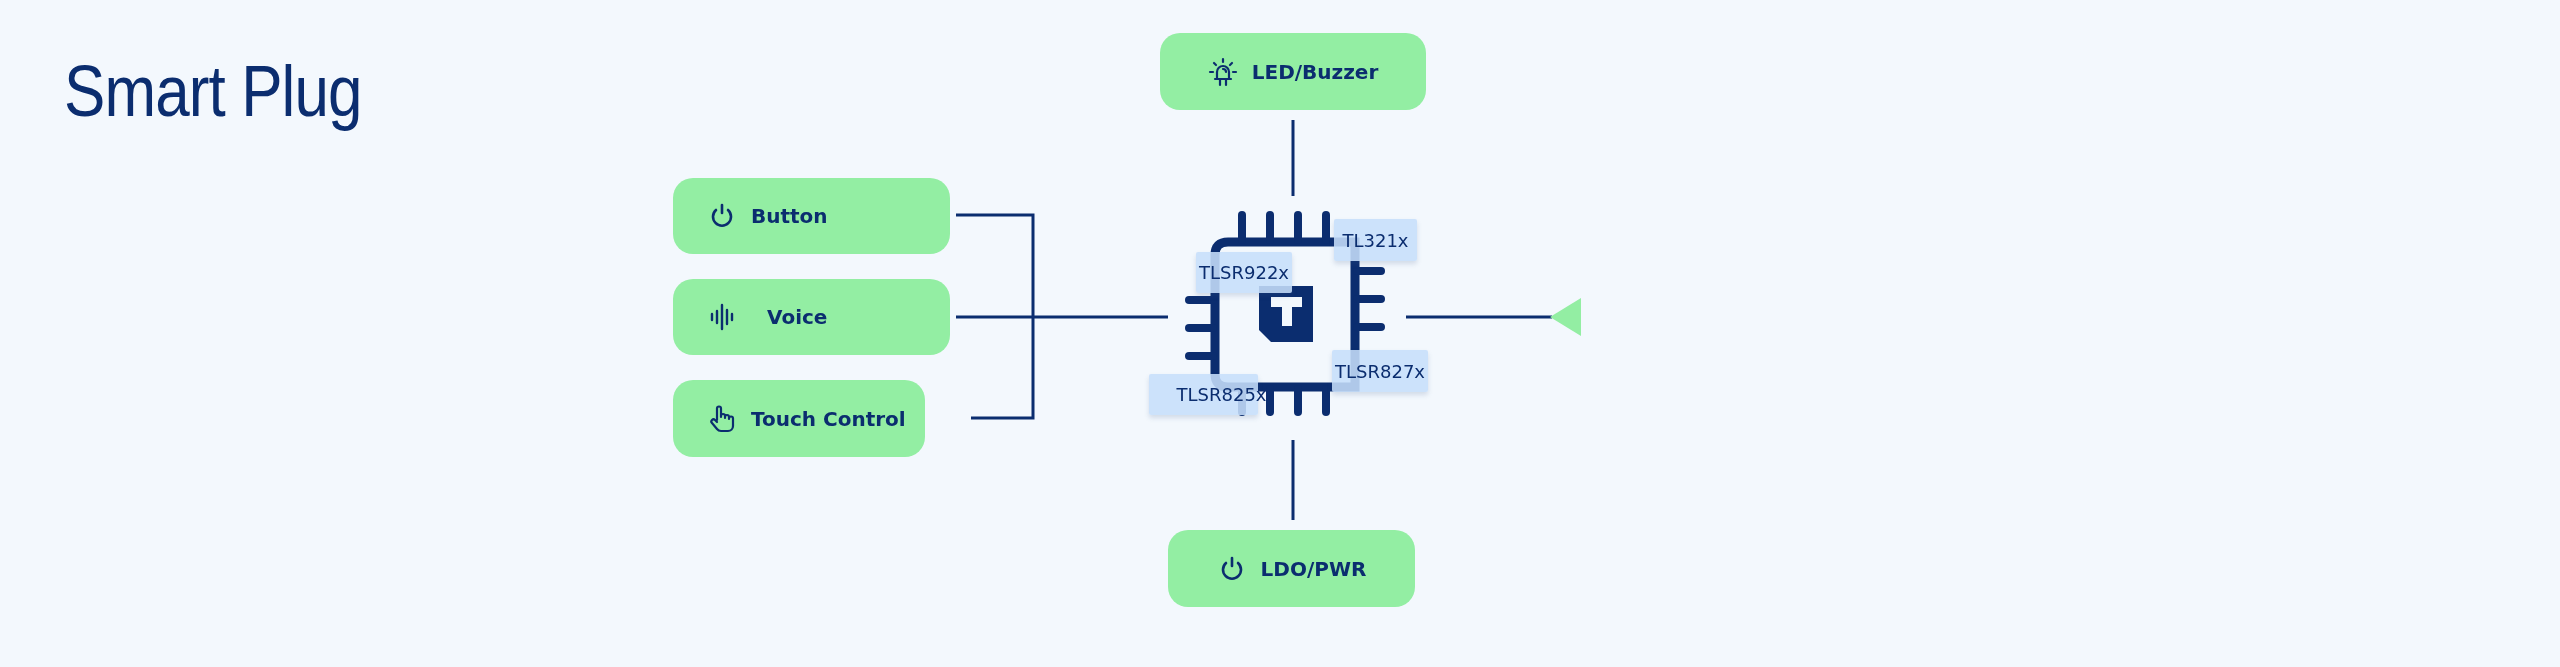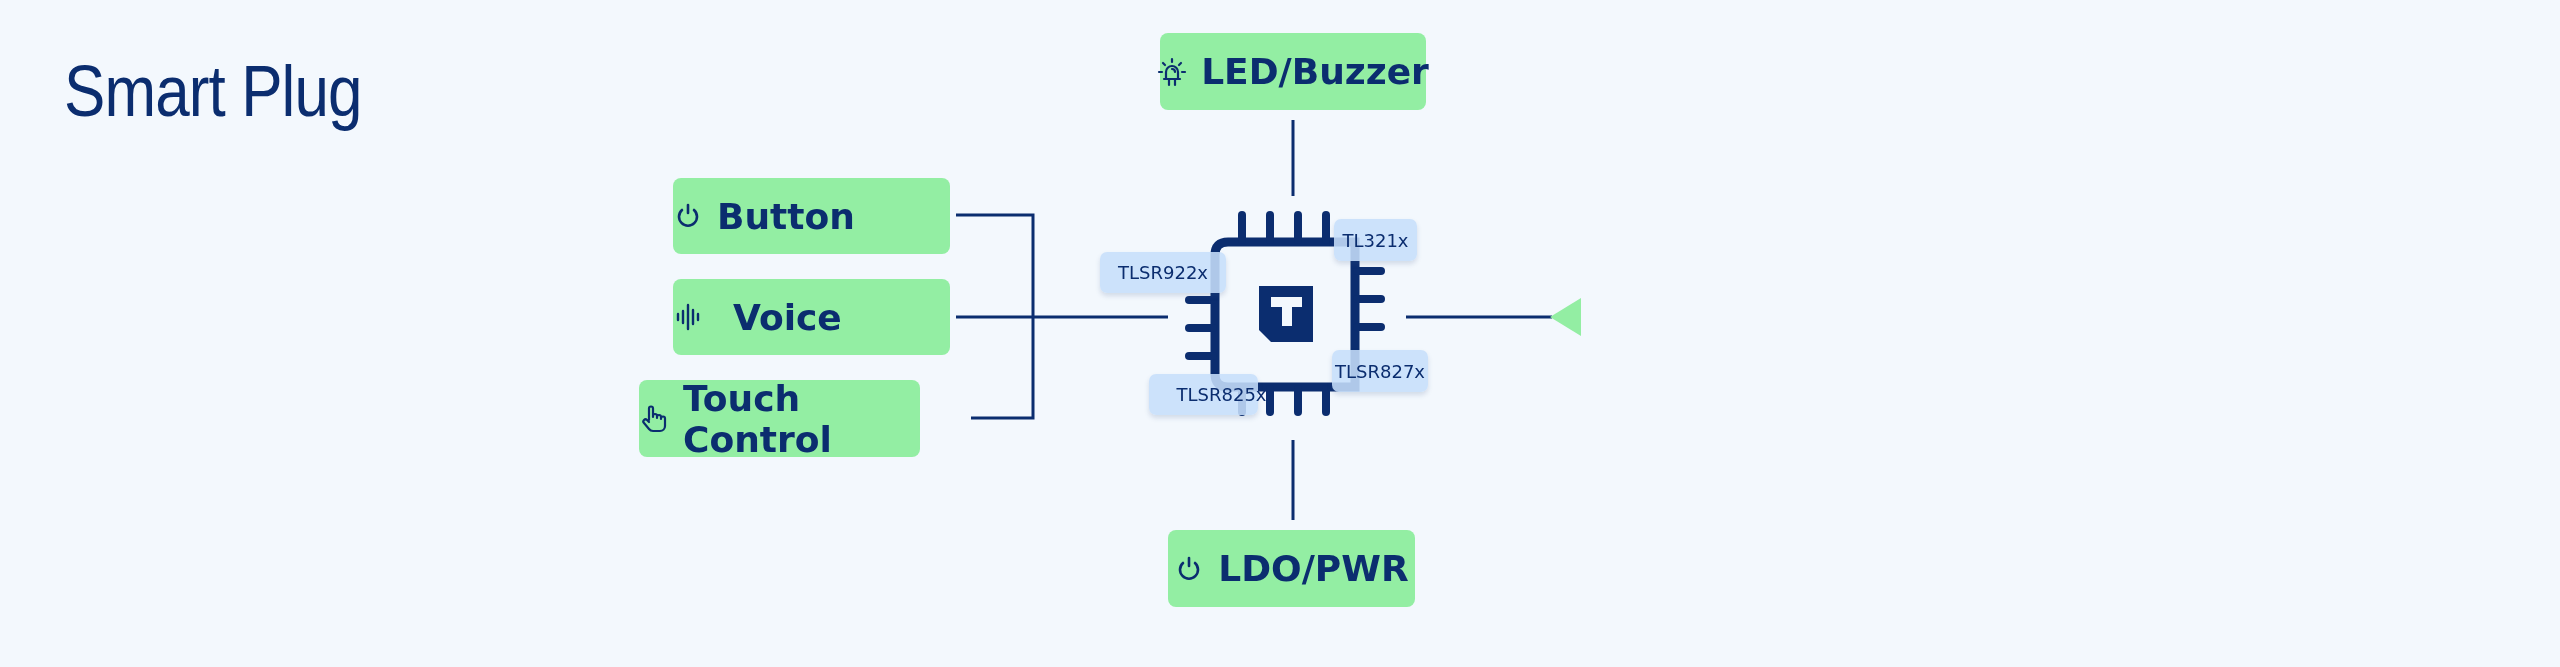--- a/index.html
+++ b/index.html
@@ -13,33 +13,33 @@
     .title {
       position: absolute; left: 64px; top: 55px;
       font-family: "Liberation Sans", sans-serif;
       font-size: 72px; font-weight: 400; letter-spacing: -1px;
       color: #0b2d6f; line-height: 1;
       transform: scaleX(0.86); transform-origin: left top;
     }
     .node {
       position: absolute;
       background: #93eea3;
-      border-radius: 8px;
+      border-radius: 20px;
       display: flex; align-items: center;
       box-sizing: border-box;
-      font-weight: 700; font-size: 36px; color: #0b2d6f;
+      font-weight: 700; font-size: 20px; color: #0b2d6f;
     }
     .node .icon { width: 30px; height: 30px; margin-right: 14px; flex: none; }
-    .node.left { }
+    .node.left { padding-left: 34px; }
     .node.center { justify-content: center; }
     .wires { position: absolute; left: 0; top: 0; }
     .chip-label {
       position: absolute;
       background: rgba(198, 222, 250, 0.88);
-      border-radius: 7px;
+      border-radius: 2px;
       box-shadow: 0 3px 5px rgba(60, 90, 140, 0.18);
       font-size: 18px; color: #0b2d6f;
       display: flex; align-items: center; justify-content: center;
       box-sizing: border-box;
     }
   </style>
 </head>
 <body>
 
 <div class="title">Smart Plug</div>
@@ -78,21 +78,21 @@
       <line x1="1357" y1="299" x2="1381" y2="299"></line>
       <line x1="1357" y1="327" x2="1381" y2="327"></line>
     </g>
   </g>
   <g>
     <path d="M1259 286 H1313 V342 H1271 L1259 330 Z" fill="#0b2d6f"></path>
     <path d="M1271 297 H1302 V307 H1292 V326 H1282 V307 H1271 Z" fill="#f3f8fd"></path>
   </g>
 </svg>
 
-<div class="chip-label" style="left:1100px;top:252px;width:126px;height:41px;">TLSR922x</div>
+<div class="chip-label" style="left:1196px;top:252px;width:96px;height:41px;">TLSR922x</div>
 <div class="chip-label" style="left:1334px;top:219px;width:83px;height:42px;">TL321x</div>
 <div class="chip-label" style="left:1149px;top:374px;width:109px;height:41px;padding-left:36px;">TLSR825x</div>
 <div class="chip-label" style="left:1332px;top:350px;width:96px;height:42px;">TLSR827x</div>
 
 <div class="node left" style="left:673px;top:178px;width:277px;height:76px;">
   <svg class="icon" viewBox="0 0 30 30">
     <path d="M9 9 A9 9 0 1 0 21 9" stroke="#0b2d6f" stroke-width="2.6" fill="none" stroke-linecap="round"></path>
     <line x1="15" y1="4" x2="15" y2="12" stroke="#0b2d6f" stroke-width="2.6" stroke-linecap="round"></line>
   </svg>
   <span>Button</span>
@@ -104,21 +104,21 @@
       <line x1="5" y1="12" x2="5" y2="18"></line>
       <line x1="10" y1="9" x2="10" y2="21"></line>
       <line x1="15" y1="3" x2="15" y2="27"></line>
       <line x1="20" y1="8" x2="20" y2="22"></line>
       <line x1="25" y1="12" x2="25" y2="18"></line>
     </g>
   </svg>
   <span>Voice</span>
 </div>
 
-<div class="node left" style="left:639px;top:380px;width:281px;height:77px;">
+<div class="node left" style="left:673px;top:380px;width:252px;height:77px;">
   <svg class="icon" viewBox="0 0 30 30">
     <path d="M10 16 V4.5 a2 2 0 0 1 4 0 V13 M14 12 a2 2 0 0 1 4 0 V14 M18 13 a2 2 0 0 1 4 0 V15 M22 14.5 a2 2 0 0 1 4 0 V22 a5 5 0 0 1 -5 5 H14 a5 5 0 0 1 -4 -2 L5 19 a2 2 0 0 1 3 -3 L10 18" stroke="#0b2d6f" stroke-width="2.2" fill="none" stroke-linejoin="round" stroke-linecap="round"></path>
   </svg>
   <span>Touch Control</span>
 </div>
 
 <div class="node center" style="left:1160px;top:33px;width:266px;height:77px;">
   <svg class="icon" viewBox="0 0 30 30">
     <g stroke="#0b2d6f" stroke-width="2.2" fill="none" stroke-linecap="round">
       <path d="M9 22 V15 a6 6 0 0 1 12 0 V22 Z"></path>

